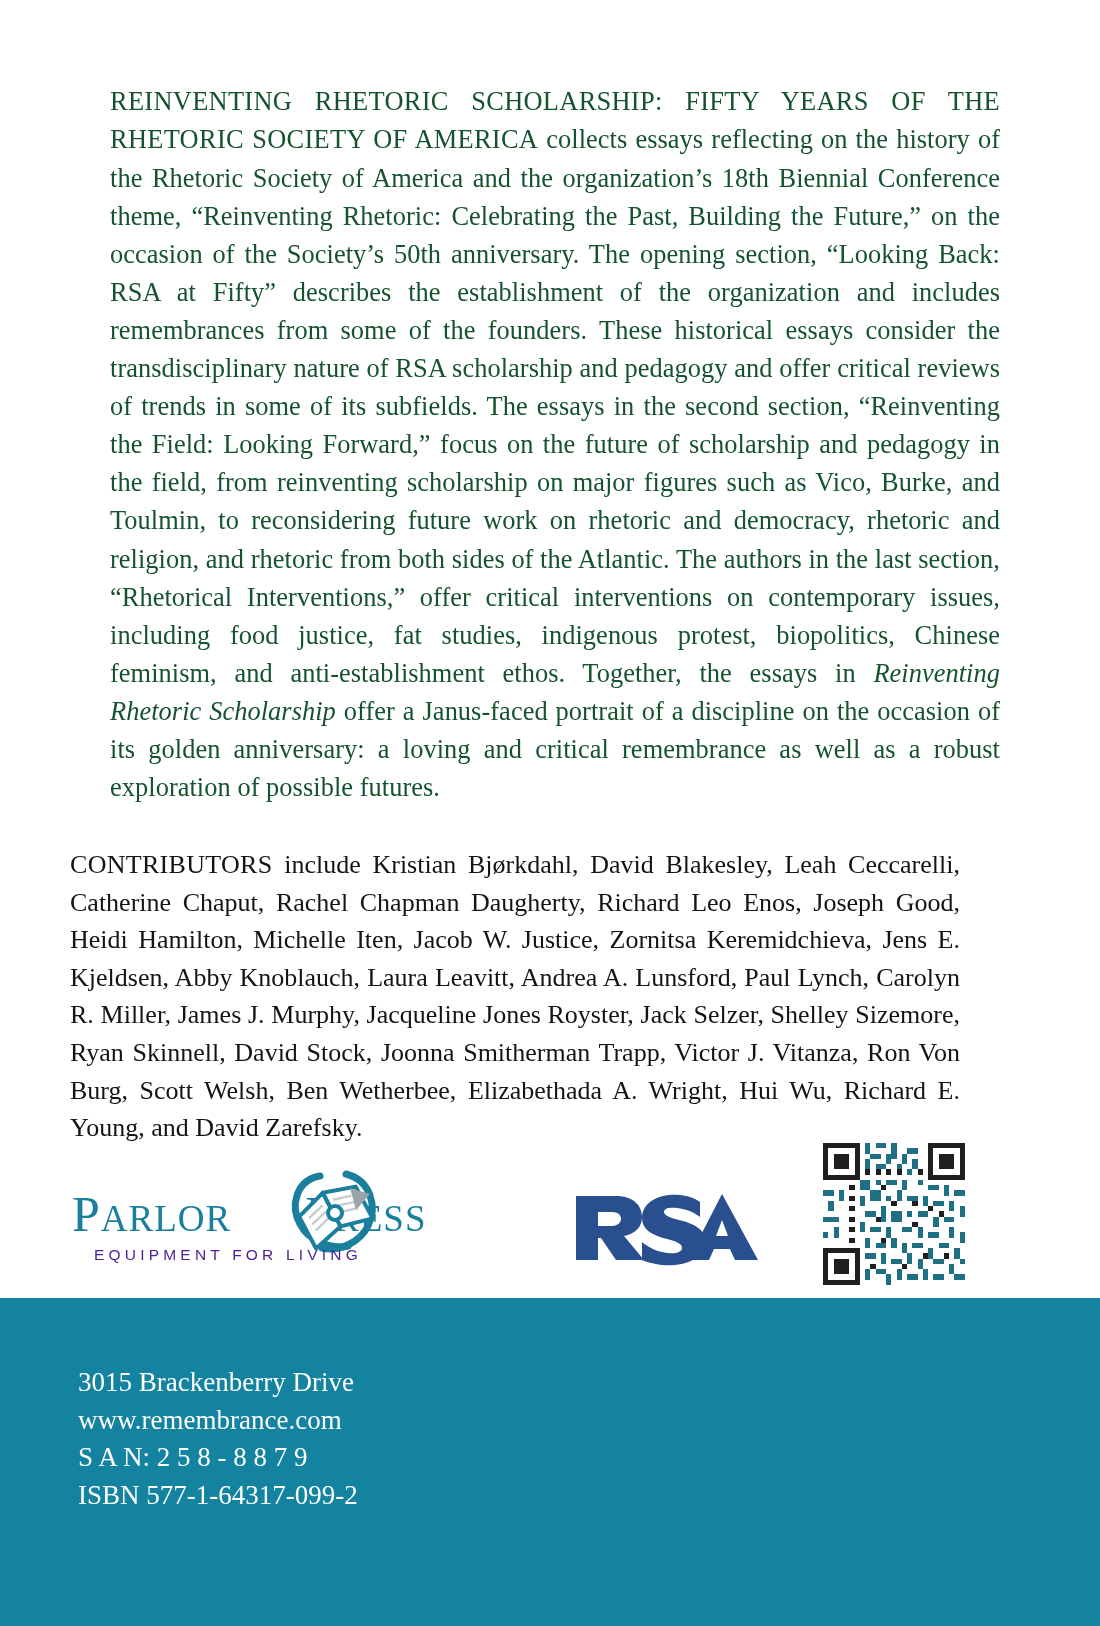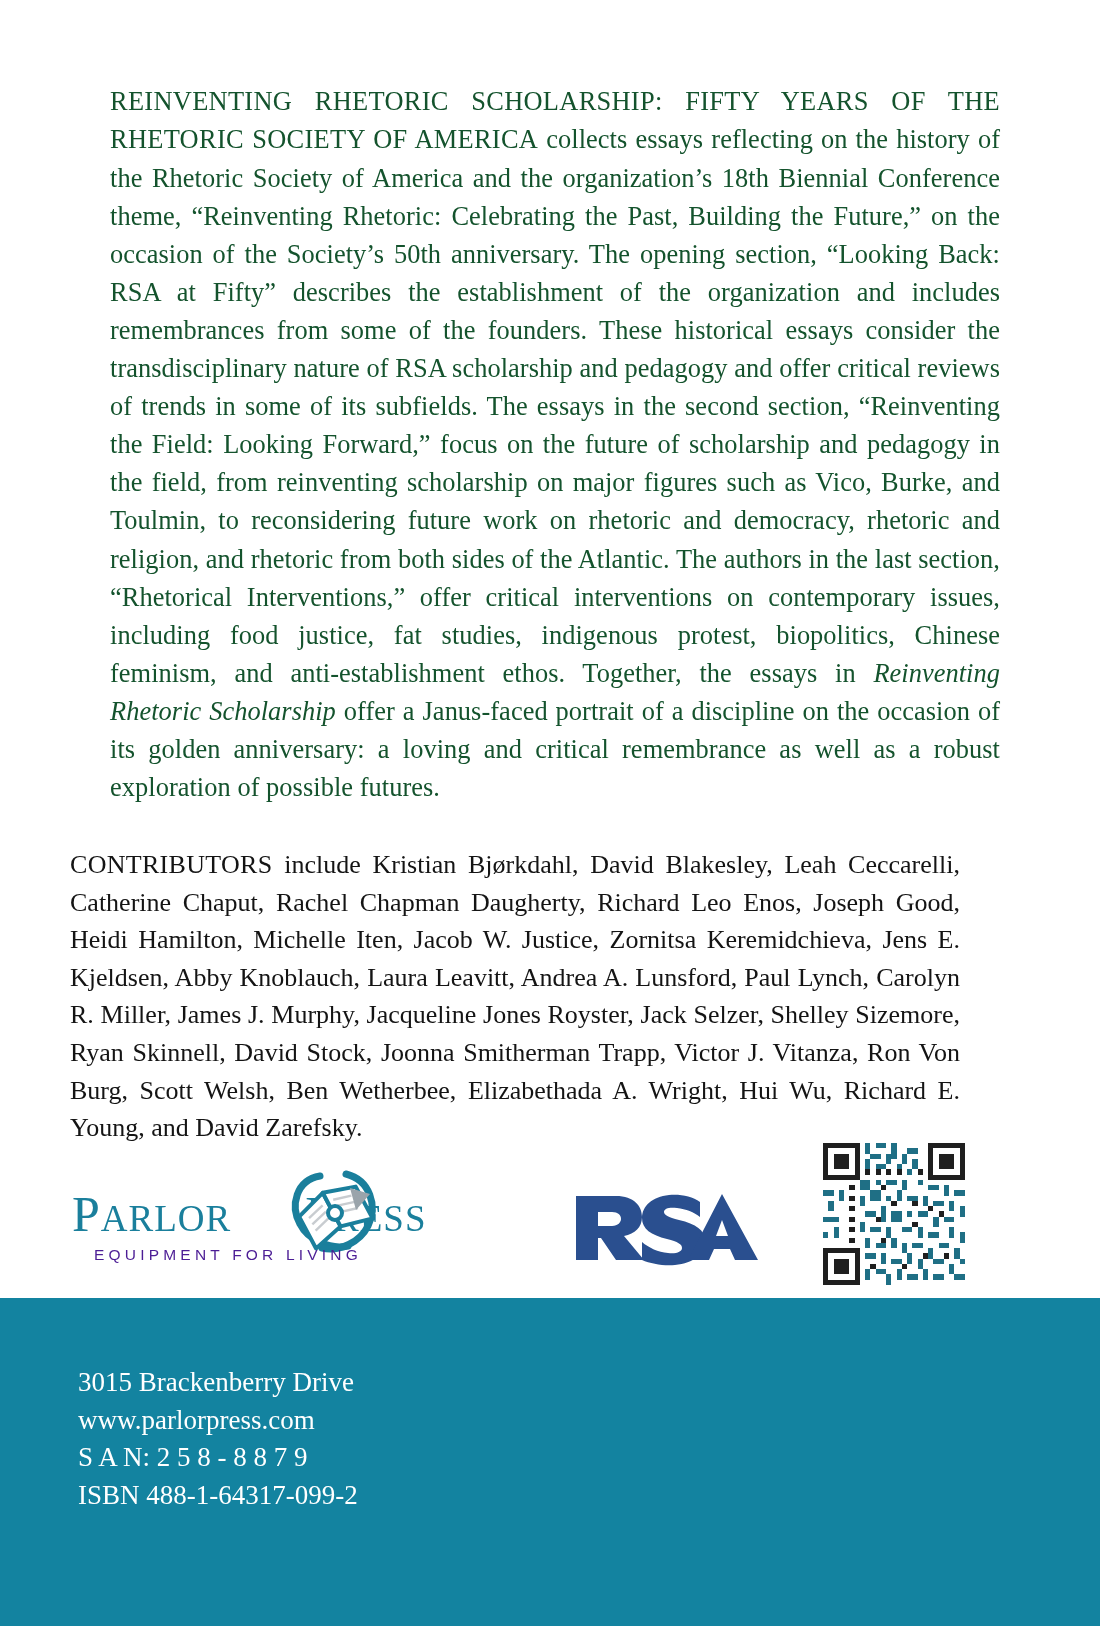--- a/index.html
+++ b/index.html
@@ -341,19 +341,19 @@
             <rect x="21" y="13" width="1" height="1"></rect>
         </g>
       </svg>
     </div>
 
   </div>
 
   <div class="band">
     <div class="band-inner">
       <div class="band-line">3015 Brackenberry Drive</div>
-      <div class="band-line">www.parlorpress.com</div>
+      <div class="band-line">www.remembrance.com</div>
       <div class="band-line">S A N: 2 5 8 - 8 8 7 9</div>
-      <div class="band-line">ISBN 488-1-64317-099-2</div>
+      <div class="band-line">ISBN 577-1-64317-099-2</div>
     </div>
   </div>
 
 </div>
 
 </body></html>

